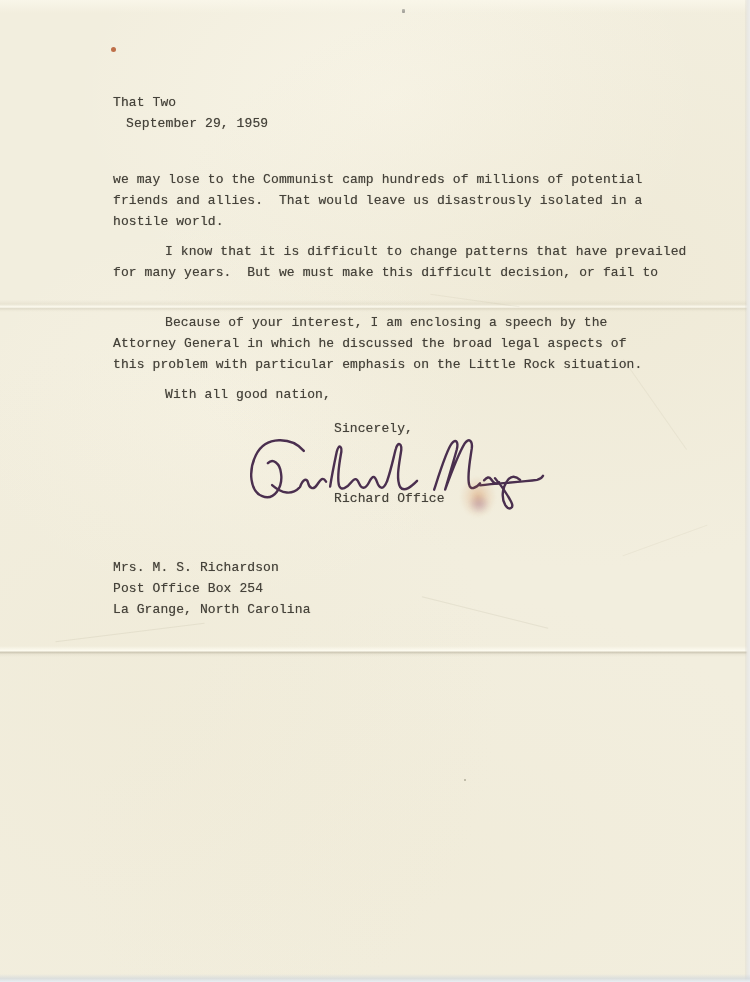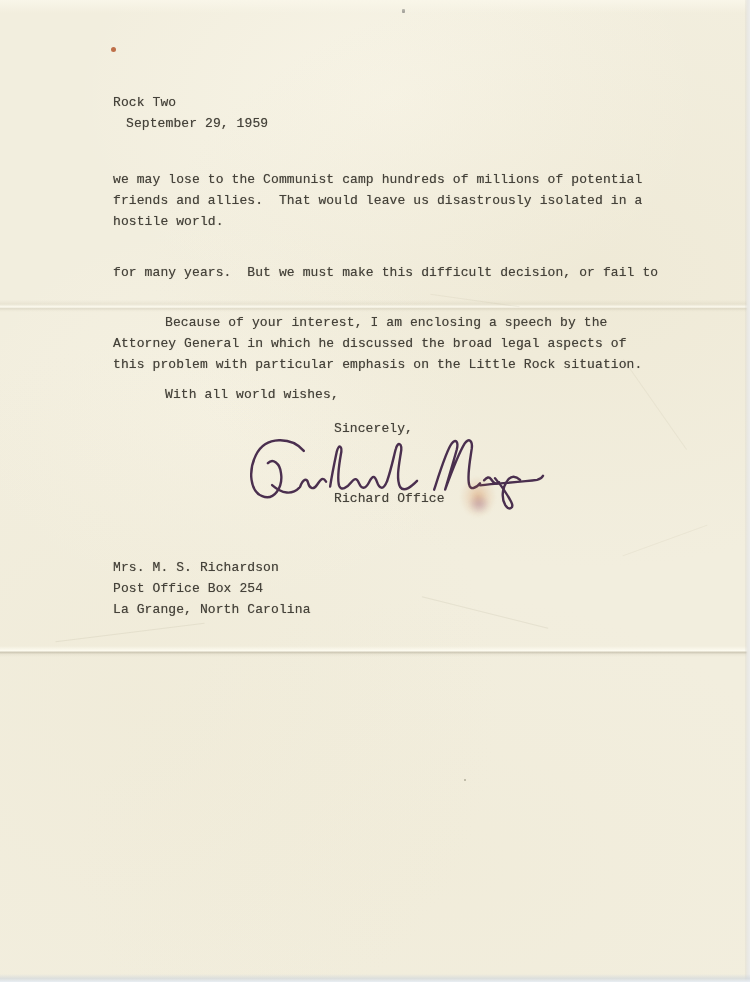--- a/index.html
+++ b/index.html
@@ -65,34 +65,35 @@
   <div class="mottle"></div>
 
   <div class="crease crease-1"></div>
   <div class="crease crease-2"></div>
   <div class="wrinkle w1"></div>
   <div class="wrinkle w2"></div>
   <div class="wrinkle w3"></div>
   <div class="wrinkle w4"></div>
   <div class="wrinkle w5"></div>
 
-  <div class="tline" style="left:113px;top:94px">Rock Two</div>
+  <div class="tline" style="left:113px;top:94px">That Two</div>
   <div class="tline" style="left:126px;top:115px">September 29, 1959</div>
 
   <div class="tline" style="left:113px;top:171px">we may lose to the Communist camp hundreds of millions of potential</div>
   <div class="tline" style="left:113px;top:192px">friends and allies.  That would leave us disastrously isolated in a</div>
   <div class="tline" style="left:113px;top:213px">hostile world.</div>
 
+  <div class="tline" style="left:165px;top:243px">I know that it is difficult to change patterns that have prevailed</div>
   <div class="tline" style="left:113px;top:264px">for many years.  But we must make this difficult decision, or fail to</div>
 
   <div class="tline" style="left:165px;top:314px">Because of your interest, I am enclosing a speech by the</div>
   <div class="tline" style="left:113px;top:356px">this problem with particular emphasis on the Little Rock situation.</div>
   <div class="tline" style="left:113px;top:335px">Attorney General in which he discussed the broad legal aspects of</div>
 
-  <div class="tline" style="left:165px;top:386px">With all world wishes,</div>
+  <div class="tline" style="left:165px;top:386px">With all good nation,</div>
   <div class="tline" style="left:334px;top:420px">Sincerely,</div>
 
   <svg class="signature-svg" viewBox="0 0 312 80" aria-label="handwritten signature">
     <g fill="none" stroke="#3e2144" stroke-width="2.4" stroke-linecap="round" stroke-linejoin="round" opacity="0.93">
 
       <path d="M58,16 C46,2 20,0 10,20 C2,36 4,56 16,61 C28,66 37,52 35,38 C34,28 27,23 22,28"></path>
       <path d="M26,50 C36,59 46,60 53,53"></path>
 
       <path d="M54,52 C57,44 61,43 62,48 S67,56 71,50 S77,42 80,47"></path>
       <path d="M84,52 C86,40 89,26 91,17 C93,9 97,11 95,20 C93,31 91,44 93,51 C95,57 101,53 105,48 S111,44 113,49 S119,56 123,48 S129,42 131,48 S137,57 141,47"></path>

